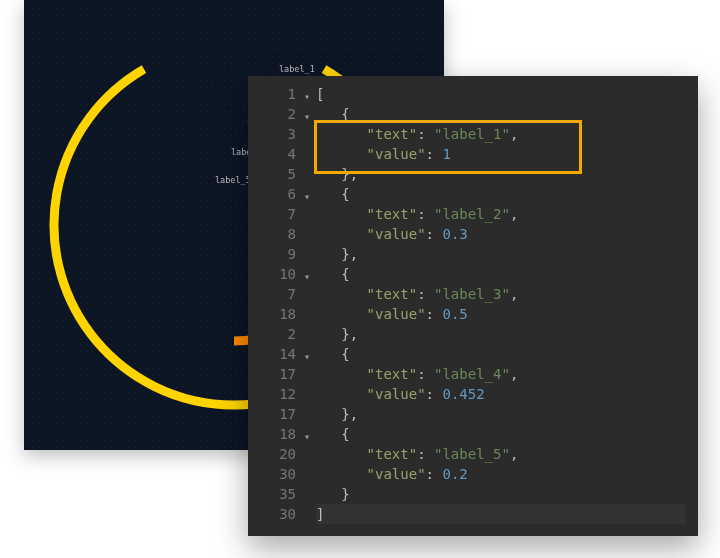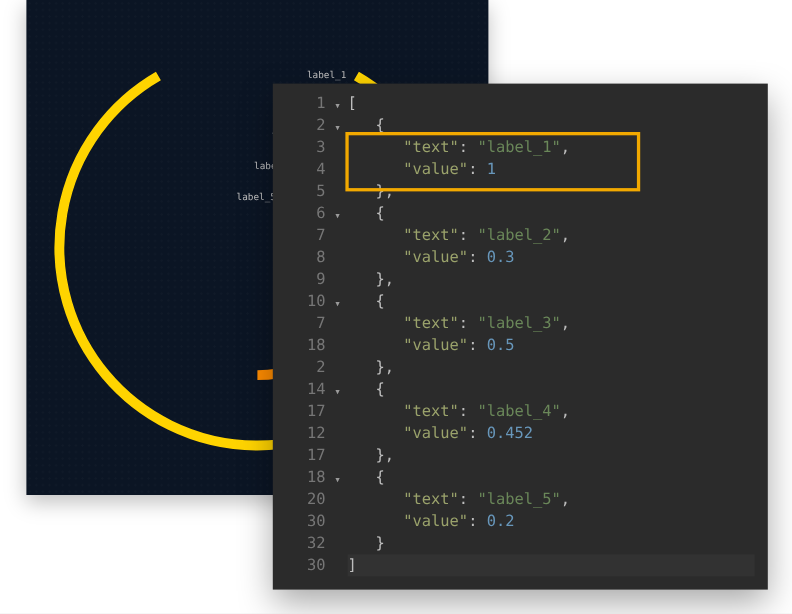--- a/index.html
+++ b/index.html
@@ -66,20 +66,20 @@
         <div class="ln">7</div>
         <div class="ln">18</div>
         <div class="ln">2</div>
         <div class="ln">14<span class="fold">▾</span></div>
         <div class="ln">17</div>
         <div class="ln">12</div>
         <div class="ln">17</div>
         <div class="ln">18<span class="fold">▾</span></div>
         <div class="ln">20</div>
         <div class="ln">30</div>
-        <div class="ln">32</div>
+        <div class="ln">35</div>
         <div class="ln">30</div>
       </div>
     <div class="code"><div class="row"><span class="k">[</span></div><div class="row">   <span class="k">{</span></div><div class="row">      <span class="key">"text"</span><span class="k">: </span><span class="str">"label_1"</span><span class="k">,</span></div><div class="row">      <span class="key">"value"</span><span class="k">: </span><span class="num">1</span></div><div class="row">   <span class="k">},</span></div><div class="row">   <span class="k">{</span></div><div class="row">      <span class="key">"text"</span><span class="k">: </span><span class="str">"label_2"</span><span class="k">,</span></div><div class="row">      <span class="key">"value"</span><span class="k">: </span><span class="num">0.3</span></div><div class="row">   <span class="k">},</span></div><div class="row">   <span class="k">{</span></div><div class="row">      <span class="key">"text"</span><span class="k">: </span><span class="str">"label_3"</span><span class="k">,</span></div><div class="row">      <span class="key">"value"</span><span class="k">: </span><span class="num">0.5</span></div><div class="row">   <span class="k">},</span></div><div class="row">   <span class="k">{</span></div><div class="row">      <span class="key">"text"</span><span class="k">: </span><span class="str">"label_4"</span><span class="k">,</span></div><div class="row">      <span class="key">"value"</span><span class="k">: </span><span class="num">0.452</span></div><div class="row">   <span class="k">},</span></div><div class="row">   <span class="k">{</span></div><div class="row">      <span class="key">"text"</span><span class="k">: </span><span class="str">"label_5"</span><span class="k">,</span></div><div class="row">      <span class="key">"value"</span><span class="k">: </span><span class="num">0.2</span></div><div class="row">   <span class="k">}</span></div><div class="row sel-line"><span class="k">]</span></div></div>
     <div class="highlight-box" style="left: 66px; top: 44px; width: 262px; height: 48px;"></div>
   </div>
 
 </div>
 
 </body></html>

